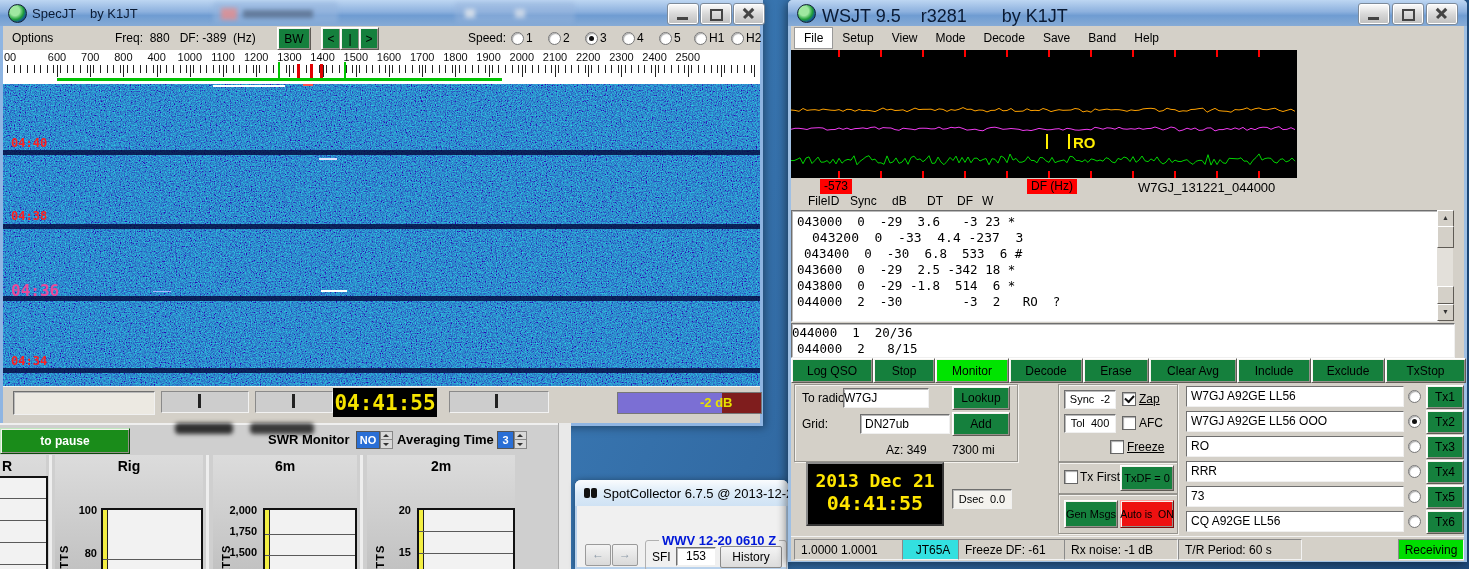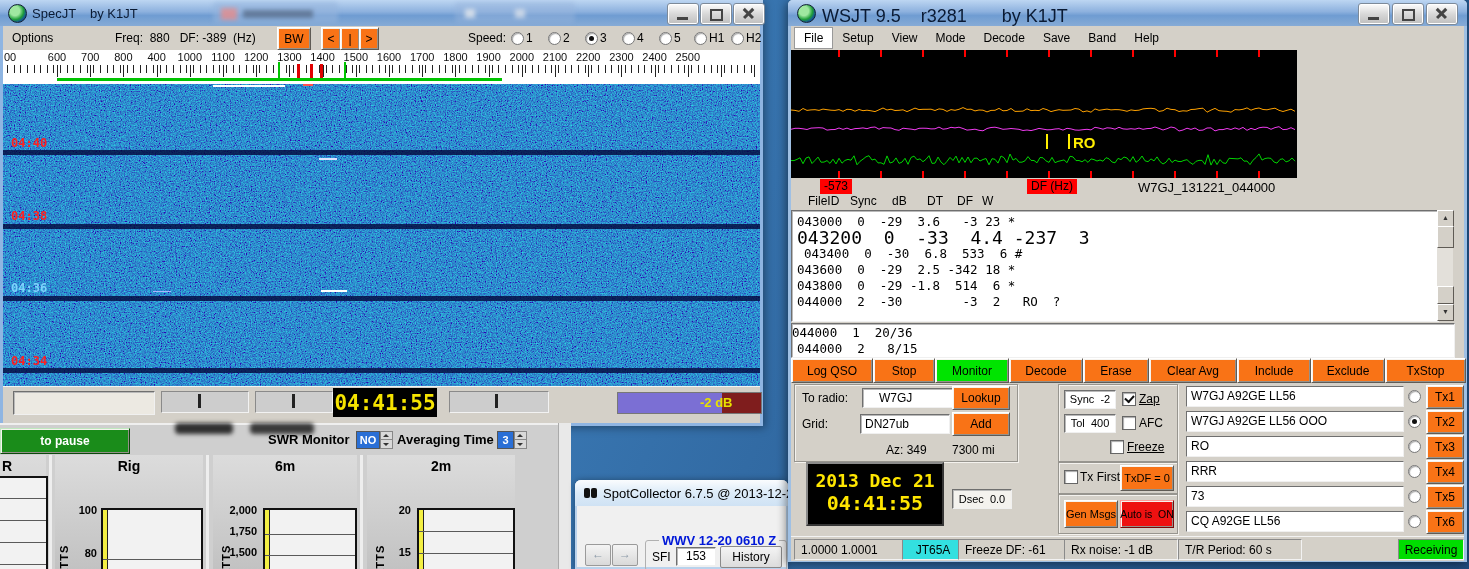--- a/index.html
+++ b/index.html
@@ -13,21 +13,21 @@
   .titlebar{position:absolute;left:0;top:0;right:0;height:26px;
     background:linear-gradient(#bdd6f2,#8db1de 45%,#6f9cd2 60%,#86abd6);color:#0a1a33}
   .globe{position:absolute;width:17px;height:17px;border-radius:50%;
     background:radial-gradient(circle at 35% 35%,#9fe8a0 0 30%,#1f9e3a 55%,#114f9e 75%,#0a3a78);border:1px solid #123}
   .winbtn{position:absolute;width:30px;height:20px;border-radius:3px;
     background:linear-gradient(#fdfdfd,#d8d8d8 50%,#bfbfbf);border:1px solid #7d8a99;box-shadow:inset 0 0 0 1px #fff}
   .winbtn .bar{position:absolute;left:9px;top:13px;width:11px;height:3px;background:#444}
   .winbtn .box{position:absolute;left:9px;top:5px;width:9px;height:8px;border:2px solid #444}
   .winbtn .x1,.winbtn .x2{position:absolute;left:8px;top:8px;width:13px;height:2.5px;background:#444}
   .winbtn .x1{transform:rotate(45deg)}.winbtn .x2{transform:rotate(-45deg)}
-  .btn{position:absolute;background:#f97316;border:1px solid;border-color:#fff #5f5b55 #5f5b55 #fff;
+  .btn{position:absolute;background:#15803d;border:1px solid;border-color:#fff #5f5b55 #5f5b55 #fff;
     box-shadow:inset 1px 1px 0 #f5f3ef,inset -1px -1px 0 #95918a;
     display:flex;align-items:center;justify-content:center;font-size:12px}
   .sunk{position:absolute;background:#fff;border:1px solid;border-color:#6f6f6f #f0f0f0 #f0f0f0 #6f6f6f;
     box-shadow:inset 1px 1px 0 #b9b9b9}
   .gb{position:absolute;border:1px solid #97958f;box-shadow:inset 1px 1px 0 #f4f2ee, 1px 1px 0 #f4f2ee}
   .radio{position:absolute;width:11px;height:11px;border-radius:50%;background:#fff;
     border:1px solid #777;box-shadow:inset 1px 1px 1px #aaa}
   .radio.on::after{content:"";position:absolute;left:3px;top:3px;width:5px;height:5px;border-radius:50%;background:#111}
   .cb{position:absolute;width:12px;height:12px;background:#fff;border:1px solid #666;box-shadow:inset 1px 1px 1px #aaa}
   .cb.on::after{content:"";position:absolute;left:2px;top:2px;width:7px;height:4px;
@@ -168,21 +168,21 @@
     <div class="a" style="left:0;top:284px;width:757px;height:5px;background:rgba(3,8,60,.8)"></div>
 
     <div class="a" style="left:210px;top:1px;width:72px;height:2px;background:#fff"></div>
     <div class="a" style="left:300px;top:0;width:10px;height:2px;background:#ff5050"></div>
     <div class="a" style="left:316px;top:74px;width:18px;height:2px;background:#dfe3ff"></div>
     <div class="a" style="left:318px;top:206px;width:26px;height:2px;background:#fff"></div>
     <div class="a" style="left:150px;top:207px;width:18px;height:1px;background:#aab4ff"></div>
 
     <span class="a mono" style="left:8px;top:52px;color:#ff2020;font-weight:bold;font-size:12px">04:40</span>
     <span class="a mono" style="left:8px;top:125px;color:#ff2020;font-weight:bold;font-size:12px">04:38</span>
-    <span class="a mono" style="left:8px;top:197px;color:#7dd3fc;font-weight:bold;font-size:12px">04:36</span>
+    <span class="a mono" style="left:8px;top:197px;color:#ec4899;font-weight:bold;font-size:16px">04:36</span>
     <span class="a mono" style="left:8px;top:270px;color:#ff2020;font-weight:bold;font-size:12px">04:34</span>
   </div>
 
   <div class="a" style="left:3px;top:386px;width:757px;height:34px;background:#d4d0c8;border-top:1px solid #f2f2f2">
     <div class="sunk" style="left:10px;top:4px;width:140px;height:22px;background:#ece9e2"></div>
     <div class="slider" style="left:158px;top:4px;width:86px">
         <span class="shandle" style="left:36px"></span>
       </div>
     <div class="slider" style="left:252px;top:4px;width:76px">
         <span class="shandle" style="left:36px"></span>
@@ -358,21 +358,21 @@
 
   <span class="a" style="left:20px;top:194px">FileID</span>
   <span class="a" style="left:62px;top:194px">Sync</span>
   <span class="a" style="left:104px;top:194px">dB</span>
   <span class="a" style="left:139px;top:194px">DT</span>
   <span class="a" style="left:169px;top:194px">DF</span>
   <span class="a" style="left:194px;top:194px">W</span>
 
   <div class="sunk" style="left:3px;top:210px;width:646px;height:110px;overflow:hidden">
     <div class="mono pre" style="font-size:12.5px;line-height:16px;padding-left:5px;padding-top:3px">043000  0  -29  3.6   -3 23 *</div>
-    <div class="mono pre" style="font-size:18px;line-height:16px;padding-left:5px">043200  0  -33  4.4 -237  3</div>
+    <div class="mono pre" style="font-size:13px;line-height:16px;padding-left:20px">043200  0  -33  4.4 -237  3</div>
     <div class="mono pre" style="font-size:12.5px;line-height:16px;padding-left:12px">043400  0  -30  6.8  533  6 #</div>
     <div class="mono pre" style="font-size:12.5px;line-height:16px;padding-left:5px">043600  0  -29  2.5 -342 18 *</div>
     <div class="mono pre" style="font-size:12.5px;line-height:16px;padding-left:5px">043800  0  -29 -1.8  514  6 *</div>
     <div class="mono pre" style="font-size:12.5px;line-height:16px;padding-left:5px">044000  2  -30        -3  2   RO  ?</div>
   </div>
 
   <div class="a" style="left:649px;top:210px;width:16px;height:110px;background:#e3e0da">
     <div class="scroll-arrow" style="top:0">▲</div>
     <div class="a" style="left:0;top:16px;width:15px;height:20px;background:#d4d0c8;border:1px solid;border-color:#fff #5f5b55 #5f5b55 #fff"></div>
     <div class="a" style="left:0;top:76px;width:15px;height:16px;background:#d4d0c8;border:1px solid;border-color:#fff #5f5b55 #5f5b55 #fff"></div>
@@ -389,21 +389,21 @@
   <div class="btn" style="left:147px;top:358px;width:72px;height:23px;background:#00e400">Monitor</div>
   <div class="btn" style="left:221px;top:358px;width:72px;height:23px">Decode</div>
   <div class="btn" style="left:295px;top:358px;width:64px;height:23px">Erase</div>
   <div class="btn" style="left:361px;top:358px;width:86px;height:23px">Clear Avg</div>
   <div class="btn" style="left:449px;top:358px;width:72px;height:23px">Include</div>
   <div class="btn" style="left:523px;top:358px;width:72px;height:23px">Exclude</div>
   <div class="btn" style="left:597px;top:358px;width:79px;height:23px">TxStop</div>
 
   <div class="gb" style="left:6px;top:384px;width:222px;height:76px"></div>
   <span class="a" style="left:14px;top:391px">To radio:</span>
-  <div class="sunk" style="left:74px;top:388px;width:84px;height:18px;font-size:12px;line-height:18px;padding-left:16px">W7GJ</div>
+  <div class="sunk" style="left:55px;top:388px;width:84px;height:18px;font-size:12px;line-height:18px;padding-left:0">W7GJ</div>
   <div class="btn" style="left:164px;top:386px;width:56px;height:22px">Lookup</div>
   <span class="a" style="left:14px;top:417px">Grid:</span>
   <div class="sunk" style="left:72px;top:414px;width:84px;height:18px;font-size:12px;line-height:18px;padding-left:4px">DN27ub</div>
   <div class="btn" style="left:164px;top:412px;width:56px;height:22px">Add</div>
   <span class="a" style="left:98px;top:443px">Az: 349</span>
   <span class="a" style="left:164px;top:443px">7300 mi</span>
 
   <div class="a mono" style="left:18px;top:462px;width:134px;height:60px;background:#000;border:2px outset #8a8a8a;text-align:center;color:#ffe600">
     <div style="font-size:18px;font-weight:bold;margin-top:6px">2013 Dec 21</div>
     <div style="font-size:20px;font-weight:bold">04:41:55</div>

